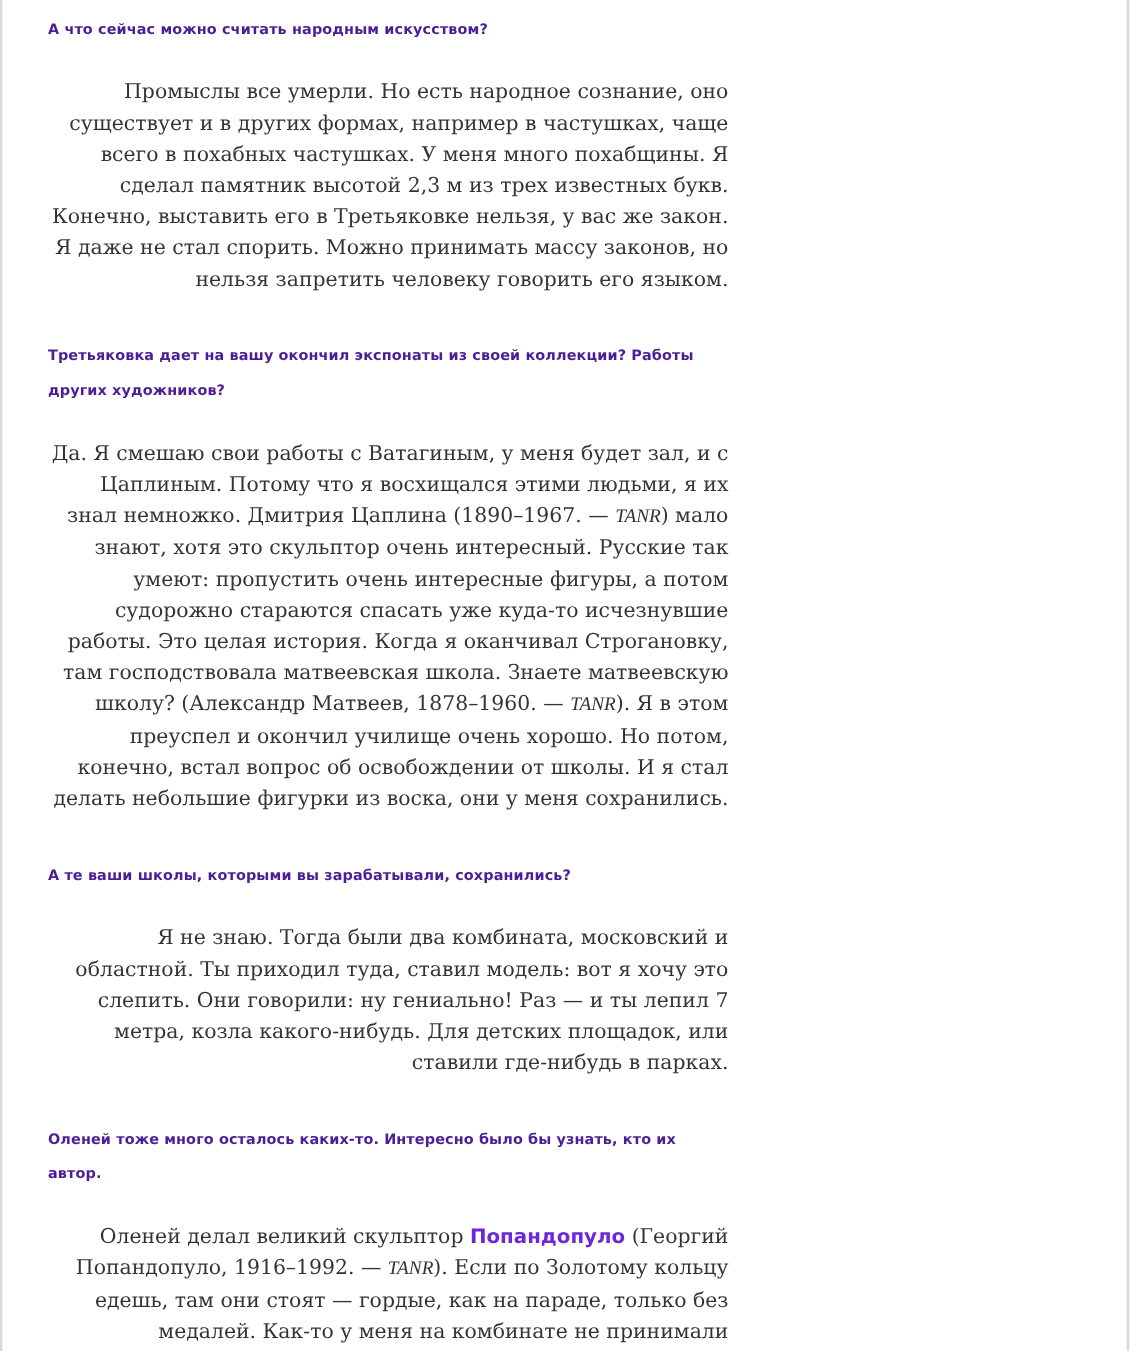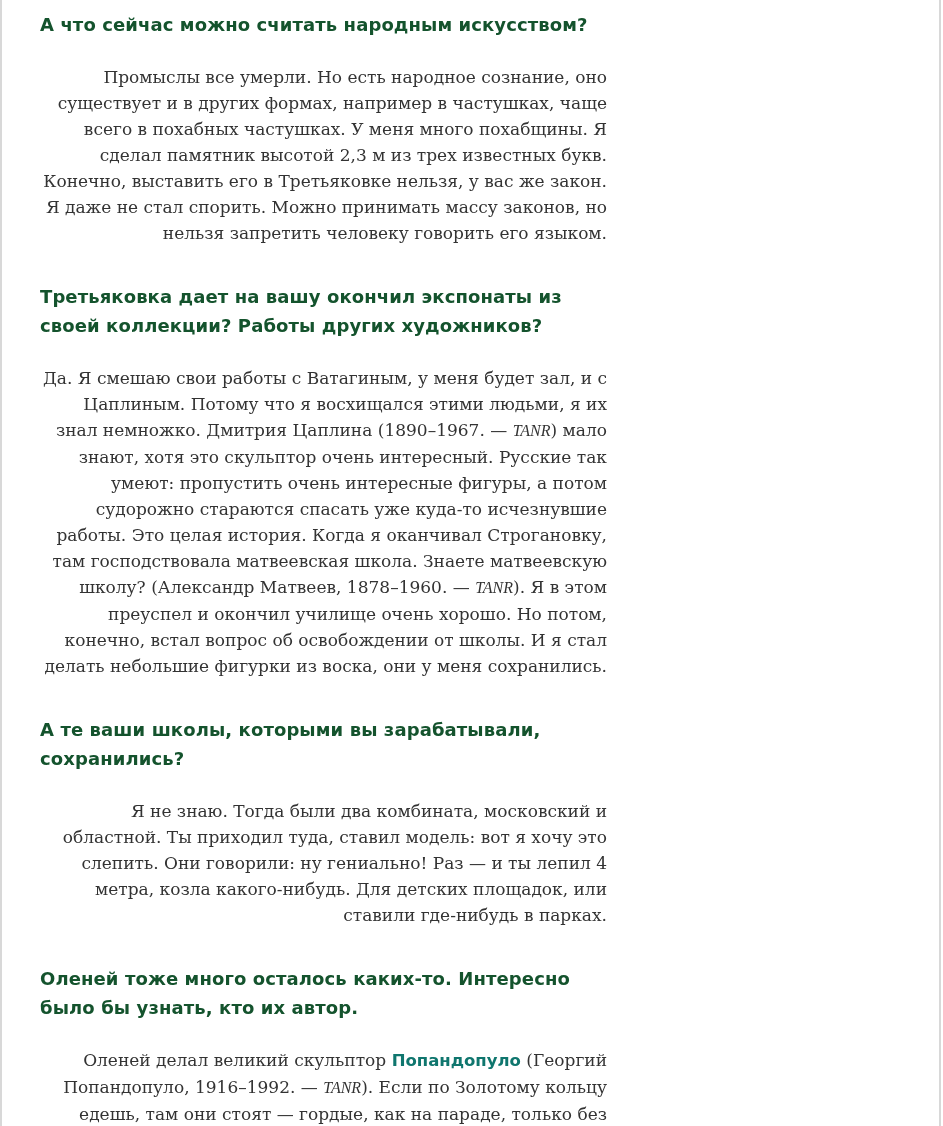--- a/index.html
+++ b/index.html
@@ -16,24 +16,24 @@
     background: #ffffff;
     border-left: 2px solid #d8d8d8;
     border-right: 2px solid #d8d8d8;
     padding: 10px 0 24px 38px;
   }
   .article {
     width: 567px;
   }
   .article h2 {
     font-family: "DejaVu Sans", "Liberation Sans", sans-serif;
-    font-size: 18px;
+    font-size: 12px;
     line-height: 29px;
     font-weight: bold;
-    color: #14532d;
+    color: #4c1d95;
     margin: 36px 0 25px 0;
     letter-spacing: 0.1px;
   }
   .article h2:first-child {
     margin-top: 0;
   }
   .article p {
     font-size: 17px;
     line-height: 26px;
     color: #333333;
@@ -42,30 +42,30 @@
   }
   .run-italic {
     font-family: Liberation Serif, serif;
     font-style: italic;
     font-size: 16px;
   }
   .run-bold-sans {
     font-family: "DejaVu Sans", "Liberation Sans", sans-serif;
     font-weight: bold;
     font-size: 16.5px;
-    color: #0f766e;
+    color: #6d28d9;
   }
 </style>
 </head>
 <body>
 
 <div class="page">
   <div class="article">
       <h2>А что сейчас можно считать народным искусством?</h2>
       <p><span>Промыслы все умерли. Но есть народное сознание, оно существует и в других формах, например в частушках, чаще всего в похабных частушках. У меня много похабщины. Я сделал памятник высотой 2,3 м из трех известных букв. Конечно, выставить его в Третьяковке нельзя, у вас же закон. Я даже не стал спорить. Можно принимать массу законов, но нельзя запретить человеку говорить его языком.</span></p>
       <h2>Третьяковка дает на вашу окончил экспонаты из своей коллекции? Работы других художников?</h2>
       <p><span>Да. Я смешаю свои работы с Ватагиным, у меня будет зал, и с Цаплиным. Потому что я восхищался этими людьми, я их знал немножко. Дмитрия Цаплина (1890–1967. — </span><span class="run-italic">TANR</span><span>) мало знают, хотя это скульптор очень интересный. Русские так умеют: пропустить очень интересные фигуры, а потом судорожно стараются спасать уже куда-то исчезнувшие работы. Это целая история. Когда я оканчивал Строгановку, там господствовала матвеевская школа. Знаете матвеевскую школу? (Александр Матвеев, 1878–1960. — </span><span class="run-italic">TANR</span><span>). Я в этом преуспел и окончил училище очень хорошо. Но потом, конечно, встал вопрос об освобождении от школы. И я стал делать небольшие фигурки из воска, они у меня сохранились.</span></p>
       <h2>А те ваши школы, которыми вы зарабатывали, сохранились?</h2>
-      <p><span>Я не знаю. Тогда были два комбината, московский и областной. Ты приходил туда, ставил модель: вот я хочу это слепить. Они говорили: ну гениально! Раз — и ты лепил 4 метра, козла какого-нибудь. Для детских площадок, или ставили где-нибудь в парках.</span></p>
+      <p><span>Я не знаю. Тогда были два комбината, московский и областной. Ты приходил туда, ставил модель: вот я хочу это слепить. Они говорили: ну гениально! Раз — и ты лепил 7 метра, козла какого-нибудь. Для детских площадок, или ставили где-нибудь в парках.</span></p>
       <h2>Оленей тоже много осталось каких-то. Интересно было бы узнать, кто их автор.</h2>
       <p><span>Оленей делал великий скульптор </span><span class="run-bold-sans">Попандопуло</span><span> (Георгий Попандопуло, 1916–1992. — </span><span class="run-italic">TANR</span><span>). Если по Золотому кольцу едешь, там они стоят — гордые, как на параде, только без медалей. Как-то у меня на комбинате не принимали очередного козла и говорят: «Пусть решит Попандопуло». Я не знал тогда, кто это. Он вызвал меня к себе в мастерскую. Я приехал. Мастерская абсолютно пустая, только одна стена — рога разных животных. Целая стена. Он такой серьезный человек греческого вида, лысый. И первое, что он сделал, — не стал расспрашивать про мои эстетические воззрения, — он спросил: «Это кто?» Я говорю: «Это теке».</span></p>
     </div>
 </div>
 
 </body></html>

